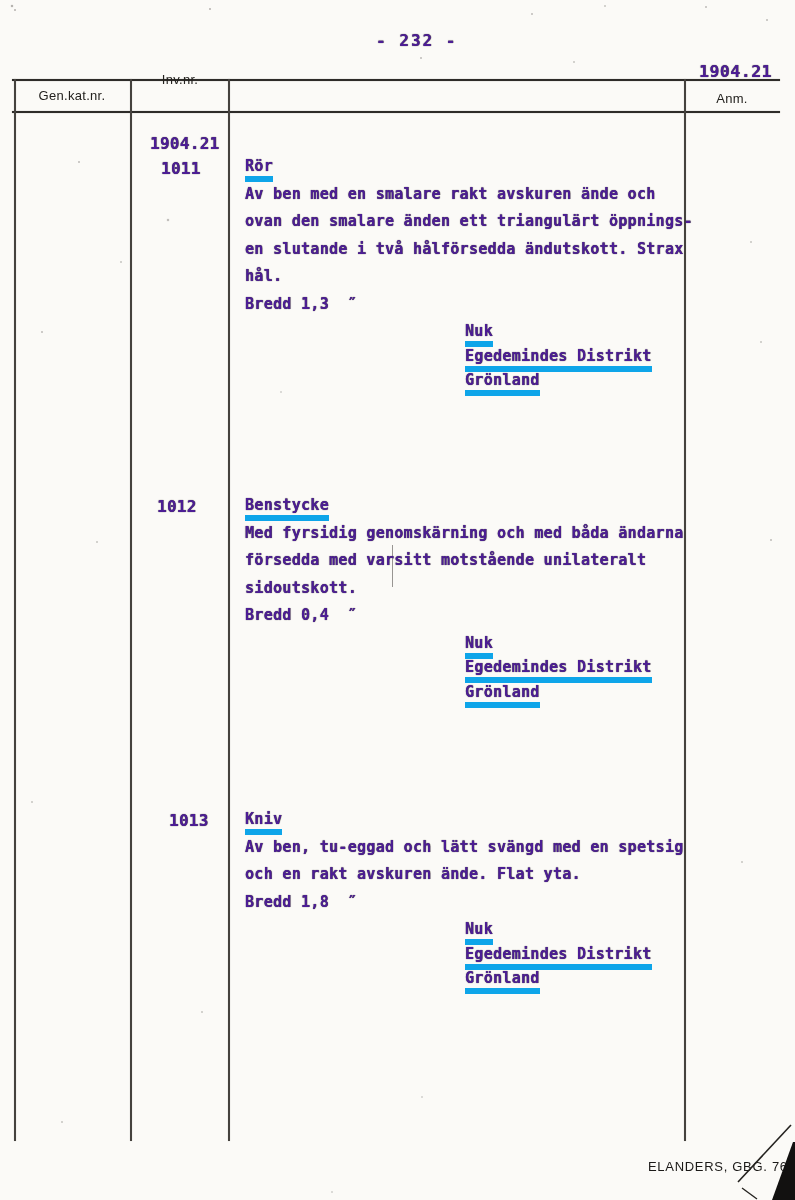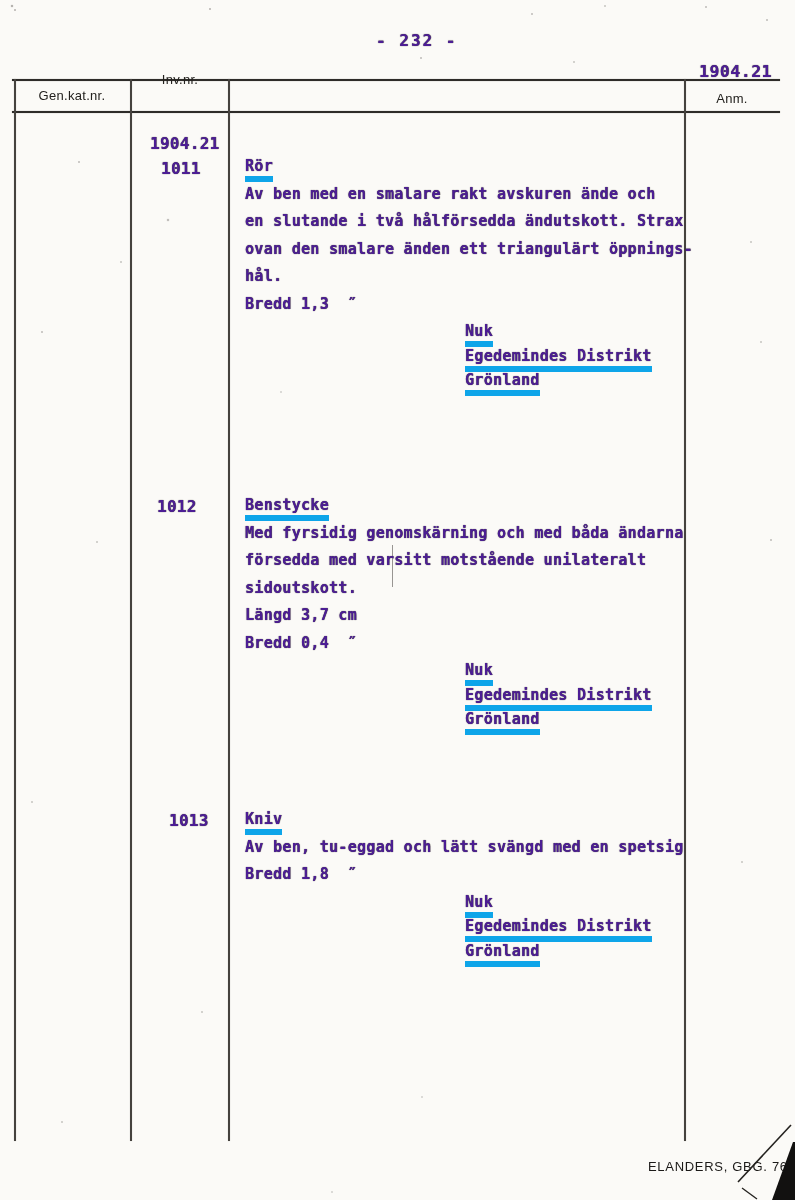--- a/index.html
+++ b/index.html
@@ -110,48 +110,48 @@
   <div class="hdr" style="left:684px;top:91px;width:96px">Anm.</div>
 
   <div class="tw inv" style="left:150px;top:134px">1904.21</div>
   <div class="tw inv" style="left:161px;top:159px">1011</div>
   <div class="tw inv" style="left:157px;top:497px">1012</div>
   <div class="tw inv" style="left:169px;top:811px">1013</div>
 
   <div class="entry tw" style="top:157px">
     <div class="line"><span class="u">Rör</span></div>
     <div class="line">Av ben med en smalare rakt avskuren ände och</div>
+    <div class="line">ovan den smalare änden ett triangulärt öppnings-</div>
     <div class="line">en slutande i två hålförsedda ändutskott. Strax</div>
-    <div class="line">ovan den smalare änden ett triangulärt öppnings-</div>
     <div class="line">hål.</div>
     <div class="line">Bredd 1,3  ″</div>
     <div class="prov">
       <div class="line"><span class="u">Nuk</span></div>
       <div class="line"><span class="u">Egedemindes Distrikt</span></div>
       <div class="line"><span class="u">Grönland</span></div>
     </div>
   </div>
 
   <div class="entry tw" style="top:496px">
     <div class="line"><span class="u">Benstycke</span></div>
     <div class="line">Med fyrsidig genomskärning och med båda ändarna</div>
     <div class="line">försedda med varsitt motstående unilateralt</div>
     <div class="line">sidoutskott.</div>
-    <div class="line">Längd 3,7 cm</div>
     <div class="line">Bredd 0,4  ″</div>
     <div class="prov">
       <div class="line"><span class="u">Nuk</span></div>
       <div class="line"><span class="u">Egedemindes Distrikt</span></div>
       <div class="line"><span class="u">Grönland</span></div>
     </div>
   </div>
 
   <div class="entry tw" style="top:810px">
     <div class="line"><span class="u">Kniv</span></div>
     <div class="line">Av ben, tu-eggad och lätt svängd med en spetsig</div>
+    <div class="line">och en rakt avskuren ände. Flat yta.</div>
     <div class="line">Bredd 1,8  ″</div>
     <div class="prov">
       <div class="line"><span class="u">Nuk</span></div>
       <div class="line"><span class="u">Egedemindes Distrikt</span></div>
       <div class="line"><span class="u">Grönland</span></div>
     </div>
   </div>
 
   <div class="printer">ELANDERS, GBG. 768</div>
   <svg class="corner" width="65" height="82">

